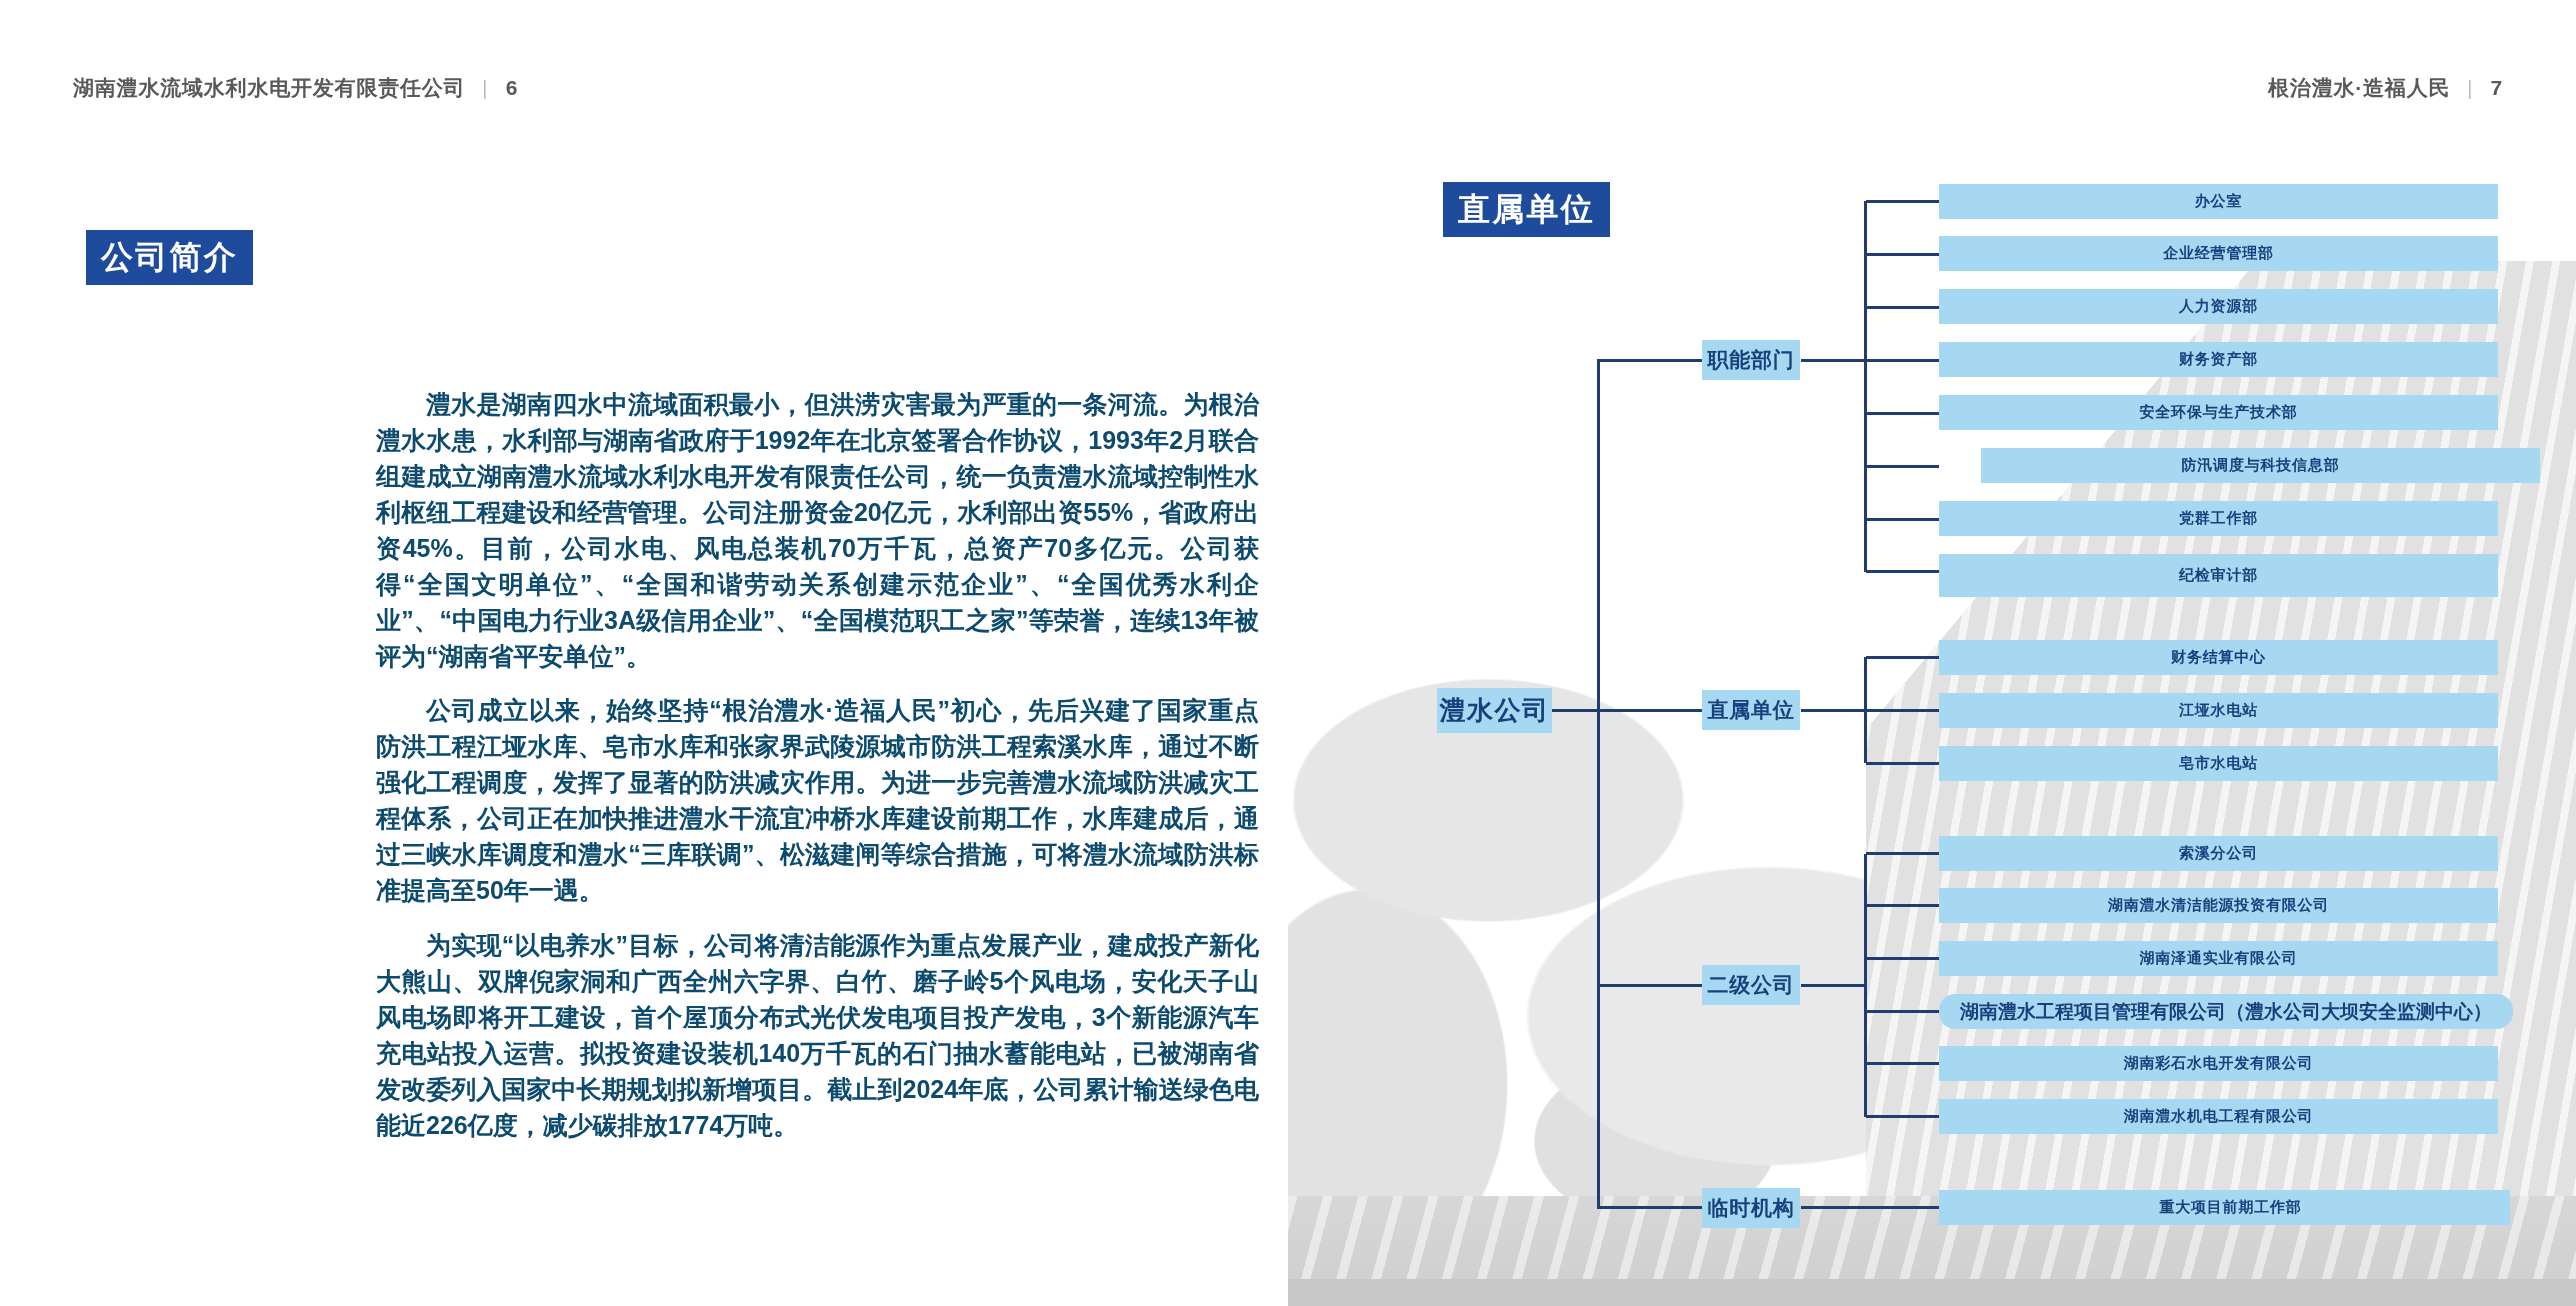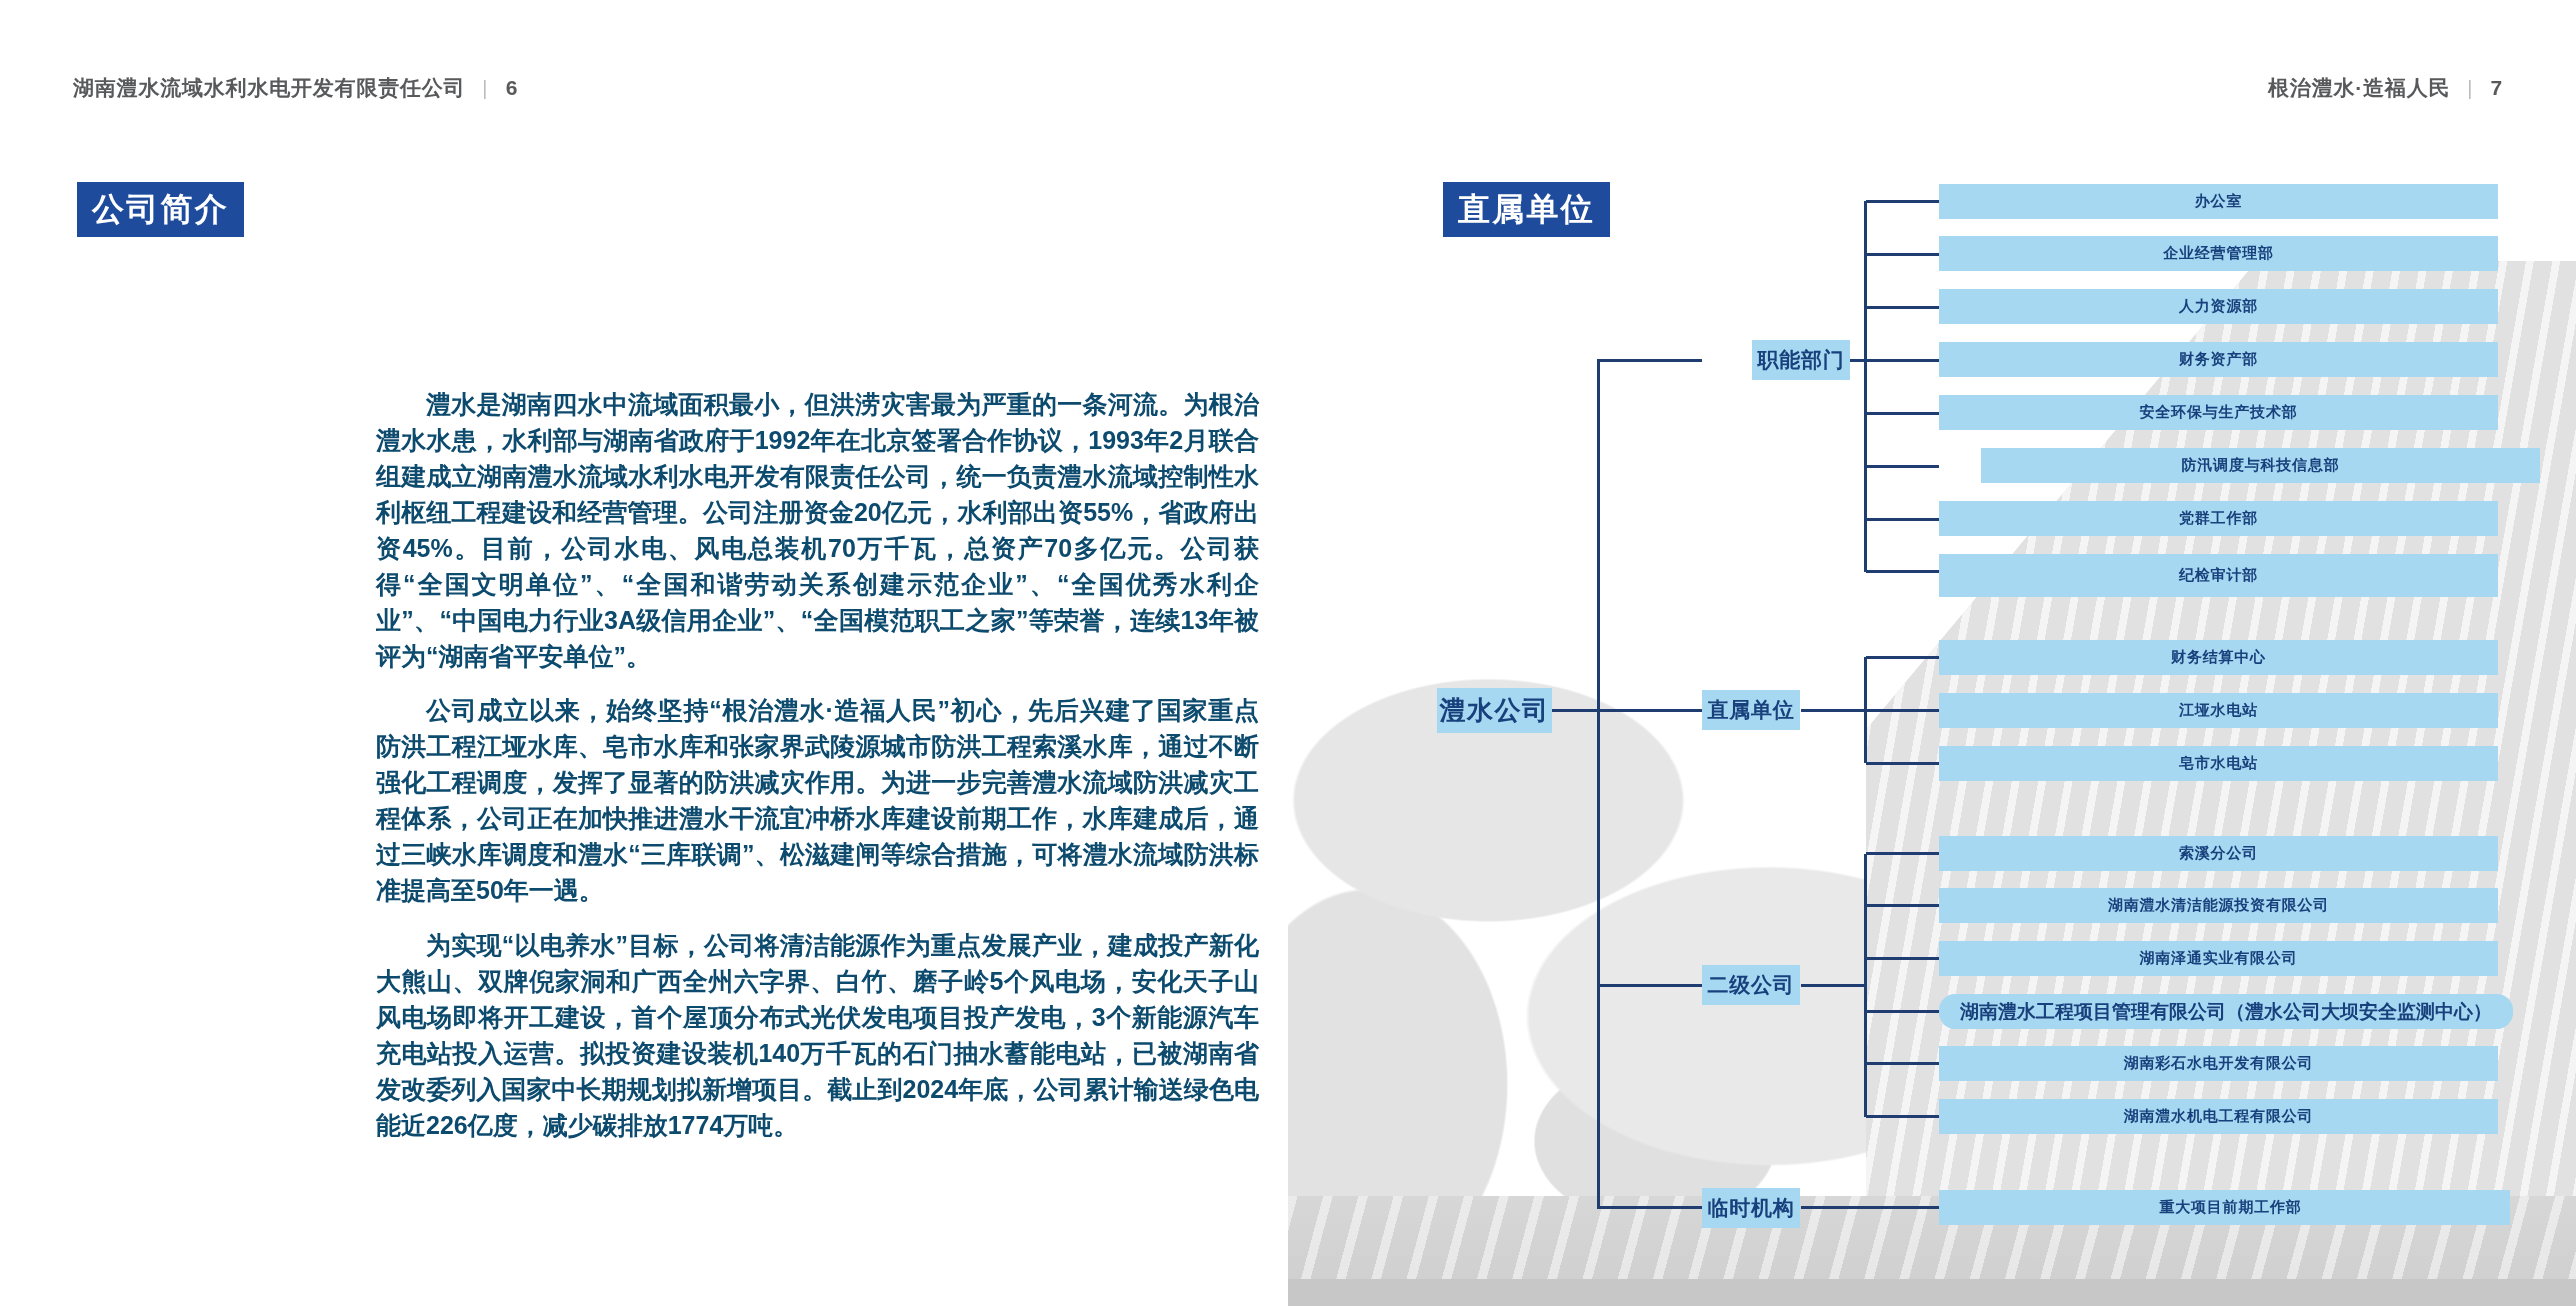--- a/index.html
+++ b/index.html
@@ -18,21 +18,21 @@
   .header-right{right:73px;}
   .header-divider{color:#9a9a9a;font-weight:400;transform:scaleX(.6);}
   .page-number{font-weight:bold;}
 
   
   .section-title{
     position:absolute;top:182px;width:167px;height:55px;background:#1e4b9c;
     color:#ffffff;font-size:32px;font-weight:bold;letter-spacing:2.3px;
     display:flex;align-items:center;justify-content:center;
   }
-  #title-left{left:77px;}
+  #title-left{left:86px;margin-top:48px;}
   #title-right{left:1443px;}
 
   
   .body-text{
     position:absolute;left:376px;top:386px;width:883px;
     font-size:25px;line-height:36px;font-weight:600;color:#0c4a6e;
     text-align:justify;
   }
   .body-text p{margin:0 0 18.4px 0;text-indent:2em;}
 
@@ -99,21 +99,21 @@
 <div class="wm wm-mid"></div>
 <div class="wm wm-col"></div>
 <div class="wm wm-band"></div>
 <div class="wm wm-band2"></div>
 
 <div id="org-chart">
     <div class="org-box org-root" style="left: 1437px; top: 688px; width: 115px; height: 45px;">澧水公司</div>
     <div class="org-line" style="left: 1552px; top: 709px; width: 47px; height: 3.1px;"></div>
     <div class="org-line" style="left: 1597px; top: 360px; width: 3.1px; height: 848px;"></div>
     <div class="org-line" style="left: 1597px; top: 359px; width: 105px; height: 3.1px;"></div>
-    <div class="org-box org-label" style="left: 1752px; top: 340px; width: 98px; height: 40px;">职能部门</div>
+    <div class="org-box org-label" style="left: 1702px; top: 340px; width: 98px; height: 40px;">职能部门</div>
     <div class="org-line" style="left: 1801px; top: 359px; width: 138px; height: 3.1px;"></div>
     <div class="org-line" style="left: 1864px; top: 201px; width: 3.1px; height: 371px;"></div>
     <div class="org-line" style="left: 1866px; top: 200px; width: 73px; height: 3.1px;"></div>
     <div class="org-line" style="left: 1866px; top: 253px; width: 73px; height: 3.1px;"></div>
     <div class="org-line" style="left: 1866px; top: 306px; width: 73px; height: 3.1px;"></div>
     <div class="org-line" style="left: 1866px; top: 359px; width: 73px; height: 3.1px;"></div>
     <div class="org-line" style="left: 1866px; top: 412px; width: 73px; height: 3.1px;"></div>
     <div class="org-line" style="left: 1866px; top: 465px; width: 73px; height: 3.1px;"></div>
     <div class="org-line" style="left: 1866px; top: 518px; width: 73px; height: 3.1px;"></div>
     <div class="org-line" style="left: 1866px; top: 570px; width: 73px; height: 3.1px;"></div>

